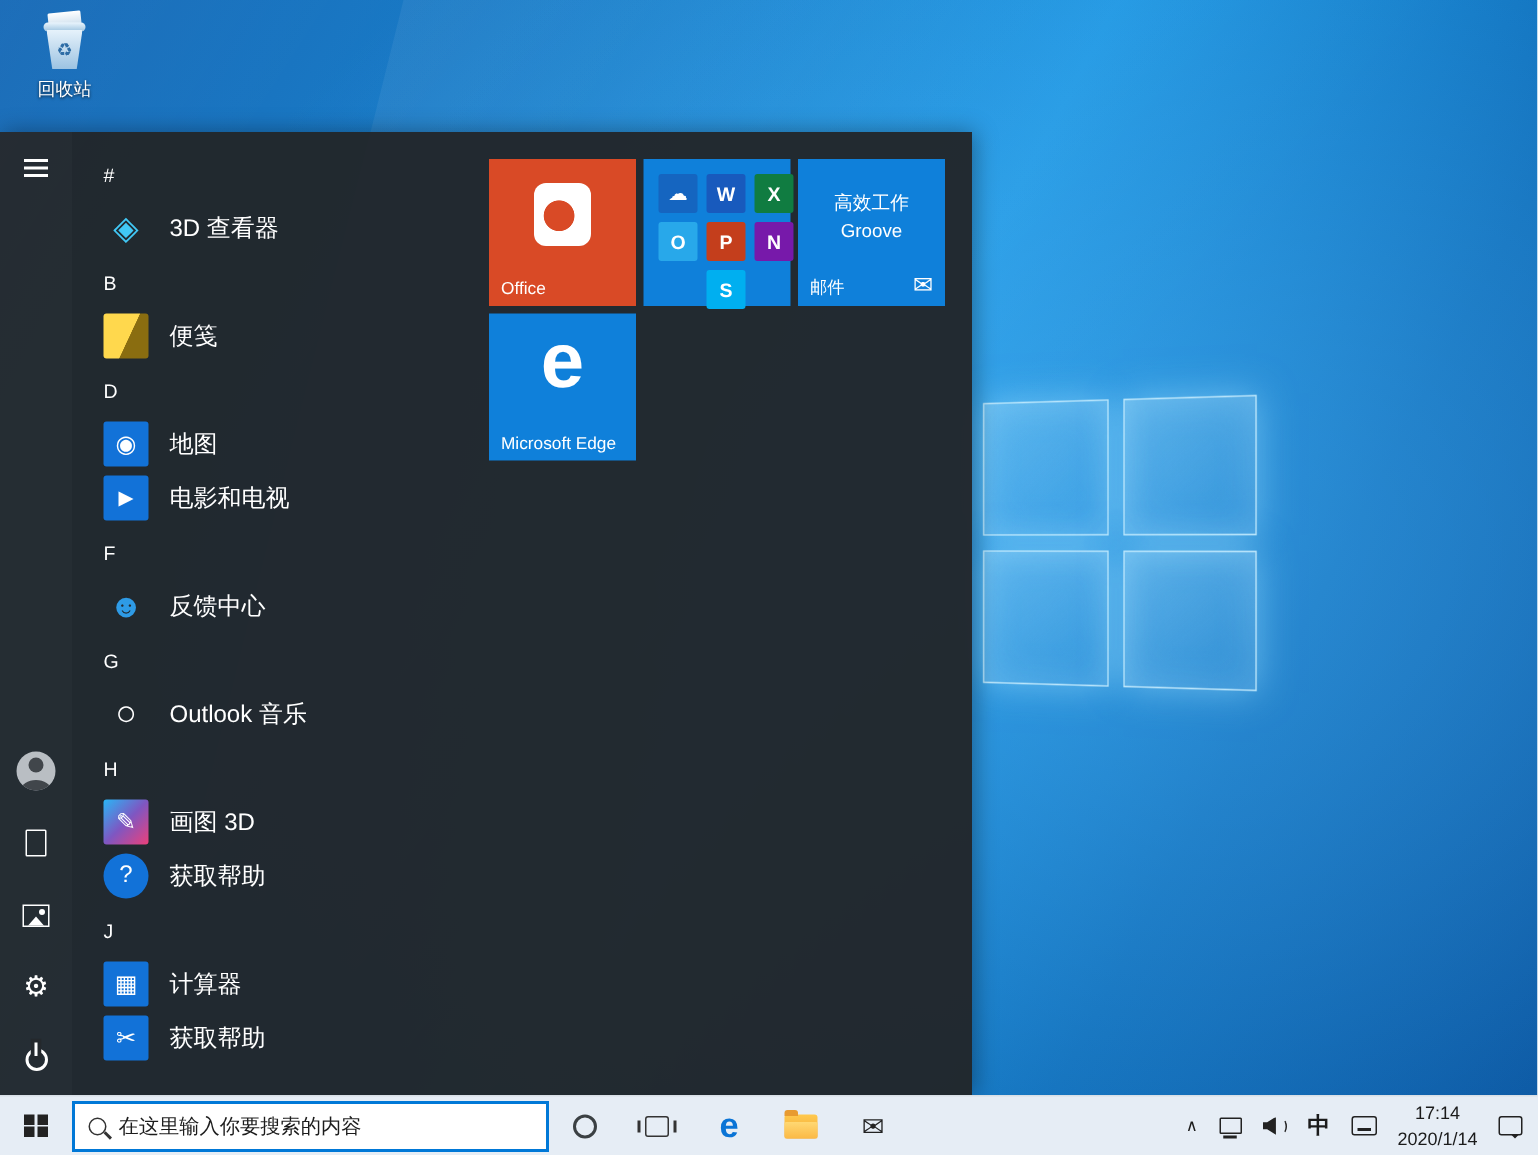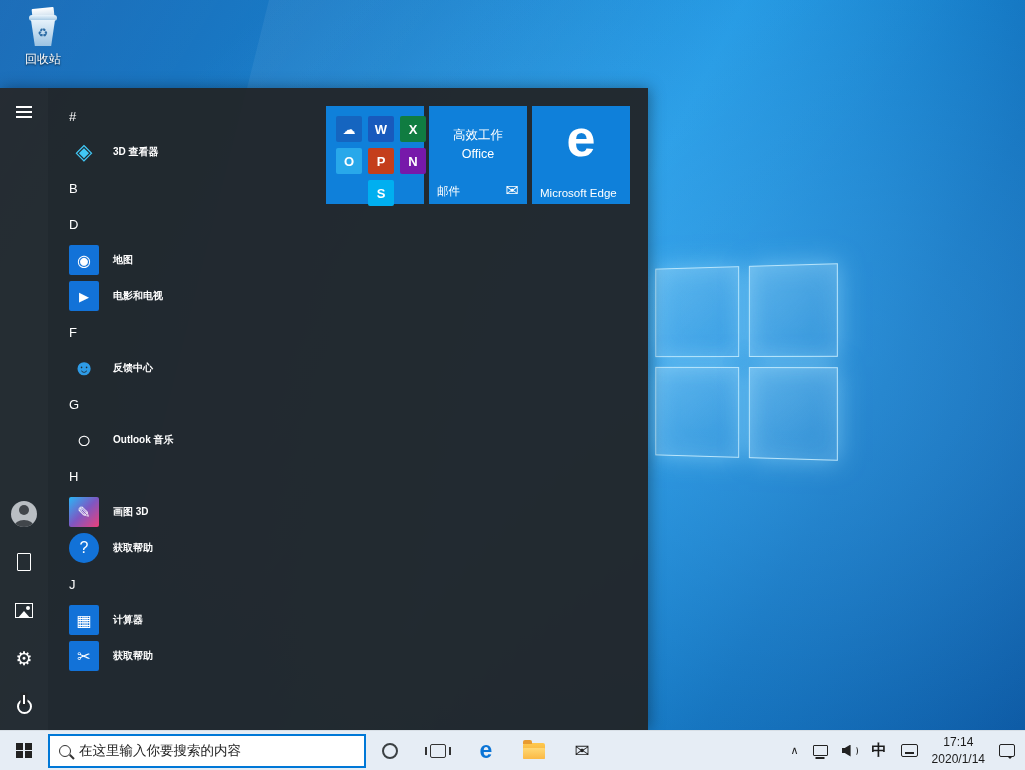--- a/index.html
+++ b/index.html
@@ -62,21 +62,21 @@
   .power-ic { width:15px; height:15px; border:2px solid #fff; border-radius:50%; position:relative; }
   .power-ic::after { content:""; position:absolute; top:-6px; left:50%; transform:translateX(-50%);
       width:2px; height:9px; background:#fff; box-shadow:0 0 0 2.5px #24282c; }
 
   
   .app-list { width:272px; flex:none; padding:10px 0 0 18px; overflow:hidden; }
   .al-row { height:36px; display:flex; align-items:center; gap:14px; cursor:pointer; padding-left:3px; }
   .al-letter { font-size:13px; color:#fff; }
   .al-icon { width:30px; height:30px; border-radius:2px; flex:none; display:flex;
       align-items:center; justify-content:center; font-size:16px; background:transparent; }
-  .al-label { font-size:10px; white-space:nowrap;font-weight:bold; }
+  .al-label { font-size:16px; white-space:nowrap; }
   .ic-sticky-notes { background:linear-gradient(115deg,#ffd84d 55%,#8a6d10 56%); }
   .ic-paint-3d { background:linear-gradient(135deg,#29b6f6,#7e57c2 50%,#ec407a); }
   .ic-groove-music { font-weight:bold; }
 
   
   .tiles { flex:1; padding:18px 8px 0 6px; }
   .tiles-header { font-size:13px; margin:0 0 12px 4px; }
   .tile-grid { display:grid; grid-template-columns:repeat(3,98px); grid-auto-rows:98px; gap:5px; }
   .tile { position:relative; background:#0f80da; color:#fff; cursor:pointer; border:none; }
   .tile-label { position:absolute; left:8px; bottom:5px; font-size:11.5px; }
@@ -198,20 +198,24 @@
         <span class="al-letter">#</span>
       </div>
       <div class="al-row">
         <span class="al-icon ic-3d-viewer" style="color: rgb(65, 200, 245); font-size: 22px;">◈</span>
         <span class="al-label">3D 查看器</span>
       </div>
       <div class="al-row">
         <span class="al-letter">B</span>
       </div>
       <div class="al-row">
+        <span class="al-icon ic-sticky-notes"></span>
+        <span class="al-label">便笺</span>
+      </div>
+      <div class="al-row">
         <span class="al-letter">D</span>
       </div>
       <div class="al-row">
         <span class="al-icon ic-maps" style="background: rgb(18, 114, 216); color: rgb(255, 255, 255);">◉</span>
         <span class="al-label">地图</span>
       </div>
       <div class="al-row">
         <span class="al-icon ic-movies-tv" style="background: rgb(18, 114, 216); color: rgb(255, 255, 255); font-size: 13px;">▶</span>
         <span class="al-label">电影和电视</span>
       </div>
@@ -249,37 +253,41 @@
       </div>
       <div class="al-row">
         <span class="al-icon ic-snip-sketch" style="background: rgb(18, 114, 216); color: rgb(255, 255, 255);">✂</span>
         <span class="al-label">获取帮助</span>
       </div>
     </div>
 
   <div class="tiles">
     <div class="tile-grid">
 
+      <div class="tile tile-office">
+        <div class="office-logo"></div>
+        <span class="tile-label">Office</span>
+      </div>
 
       <div class="tile tile-group">
         <div class="og-grid" id="office-group-grid">
             <span class="mini" style="background: rgb(21, 101, 192);">☁</span>
             <span class="mini" style="background: rgb(24, 90, 189);">W</span>
             <span class="mini" style="background: rgb(16, 124, 65);">X</span>
             <span class="mini" style="background: rgb(40, 168, 234);">O</span>
             <span class="mini" style="background: rgb(196, 62, 28);">P</span>
             <span class="mini" style="background: rgb(119, 25, 170);">N</span>
             <span class="mini" style="background: rgb(0, 175, 240);">S</span>
           </div>
       </div>
 
       <div class="tile tile-mail">
         <div class="mail-txt">
           <span>高效工作</span><br>
-          <span>Office</span>
+          <span>Groove</span>
         </div>
         <span class="tile-label">邮件</span>
         <span class="mail-env">✉</span>
       </div>
 
       <div class="tile tile-edge">
         <span class="edge-glyph">e</span>
         <span class="tile-label">Microsoft Edge</span>
       </div>
 

